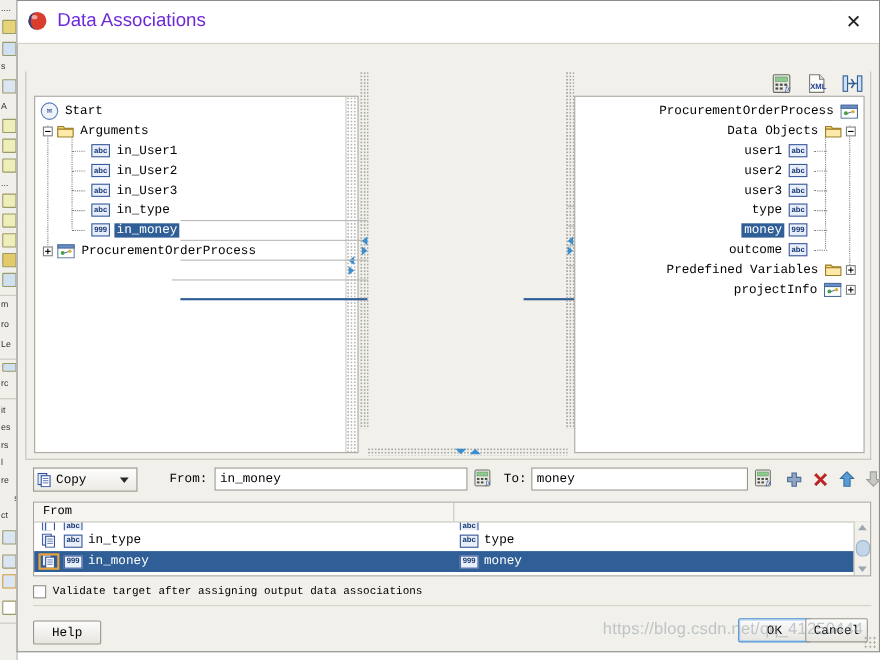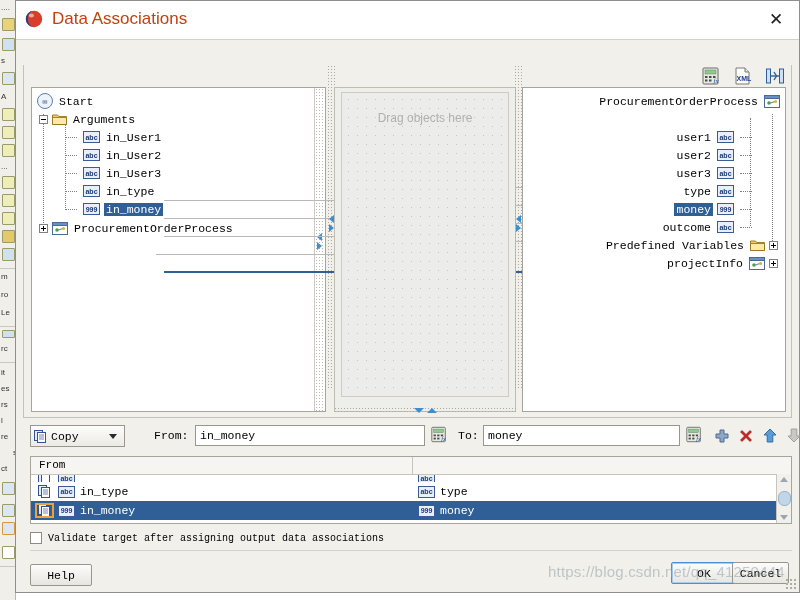--- a/index.html
+++ b/index.html
@@ -38,21 +38,21 @@
   }
   .titlebar {
     position: relative; height: 38px; background: #ffffff;
     border-bottom: 1px solid #d4d0c8;
   }
   .app-icon {
     position: absolute; left: 9px; top: 9px; width: 18px; height: 18px;
   }
   .title-text {
     position: absolute; left: 36px; top: 8px;
-    font-size: 17px; color: #c2410c; font-family: "Liberation Sans", sans-serif;
+    font-size: 17px; color: #6d28d9; font-family: "Liberation Sans", sans-serif;
   }
   .close-btn {
     position: absolute; right: 0px; top: 0px; width: 46px; height: 37px;
     display: flex; align-items: center; justify-content: center;
     font-size: 17px; color: #222; cursor: pointer; background: #ffffff;
   }
 
   
   .tabstrip {
     position: absolute; left: 0; top: 38px; width: 783px; height: 26px;
@@ -496,25 +496,20 @@
       <div class="conn" style="left:492px; top:176px; width:40px;"></div>
       <div class="conn hot" style="left:452px; top:206px; width:240px;"></div>
 
       <div class="splitter-v left">
         <div class="sp-arrows">
           <div class="tri-l"></div>
           <div class="tri-r"></div>
         </div>
       </div>
 
-      <div class="drop-outer">
-        <div class="drop-canvas">
-          <div class="drop-hint">Drag objects here</div>
-        </div>
-      </div>
 
       <div class="splitter-v right">
         <div class="sp-arrows">
           <div class="tri-l"></div>
           <div class="tri-r"></div>
         </div>
       </div>
 
       <div class="splitter-h">
         <div class="tri-d"></div>
@@ -529,20 +524,28 @@
           <svg class="ico-proc" viewBox="0 0 16 13">
             <rect x="0.5" y="0.5" width="15" height="12" fill="#ffffff" stroke="#4a6a9a"></rect>
             <rect x="0.5" y="0.5" width="15" height="3" fill="#6a8fc4" stroke="#4a6a9a"></rect>
             <circle cx="5" cy="8" r="1.8" fill="#4aa04a"></circle>
             <circle cx="11.5" cy="6.5" r="1.6" fill="#d8b23a"></circle>
             <path d="M6.5 8 L10 6.8" stroke="#4a6a9a" stroke-width="0.9"></path>
           </svg>
           <span class="tnode-label">ProcurementOrderProcess</span>
         </div>
 
+        <div class="tnode r" style="right:7px; top:22px; gap:4px;">
+          <span class="expander"></span>
+          <svg class="ico-folder" viewBox="0 0 15 12">
+            <path d="M0.5 2 h5 l1.4 1.6 h7.6 v7.9 h-14z" fill="#f5d67a" stroke="#9a7a22"></path>
+            <path d="M0.5 4.4 h14 v7.1 h-14z" fill="#fde9a8" stroke="#9a7a22"></path>
+          </svg>
+          <span class="tnode-label">Data Objects</span>
+        </div>
 
         <div class="tnode r" style="right:33px; top:40px; gap:4px;text-align:center;">
           <span class="hline" style="right:0; top:9px; width:12px;"></span>
           <span style="width:14px;"></span>
           <span class="ico-abc">abc</span>
           <span class="tnode-label">user1</span>
         </div>
         <div class="tnode r" style="right:33px; top:58px; gap:4px;">
           <span class="hline" style="right:0; top:9px; width:12px;"></span>
           <span style="width:14px;"></span>

